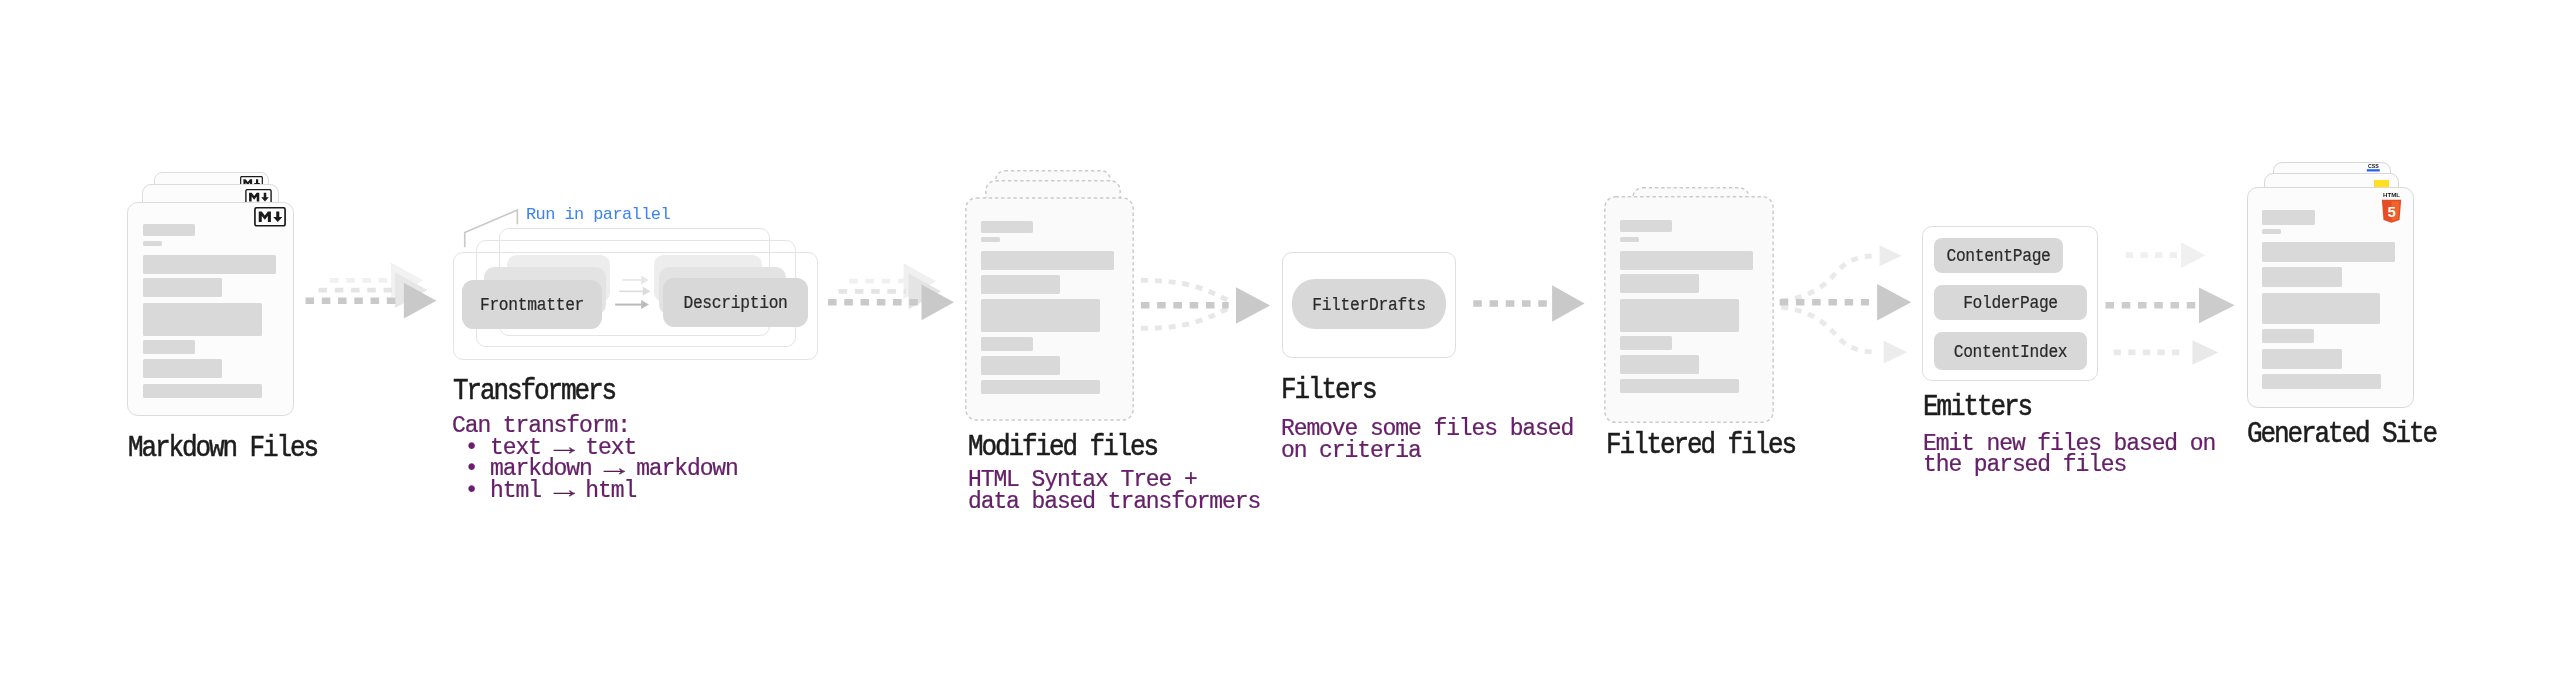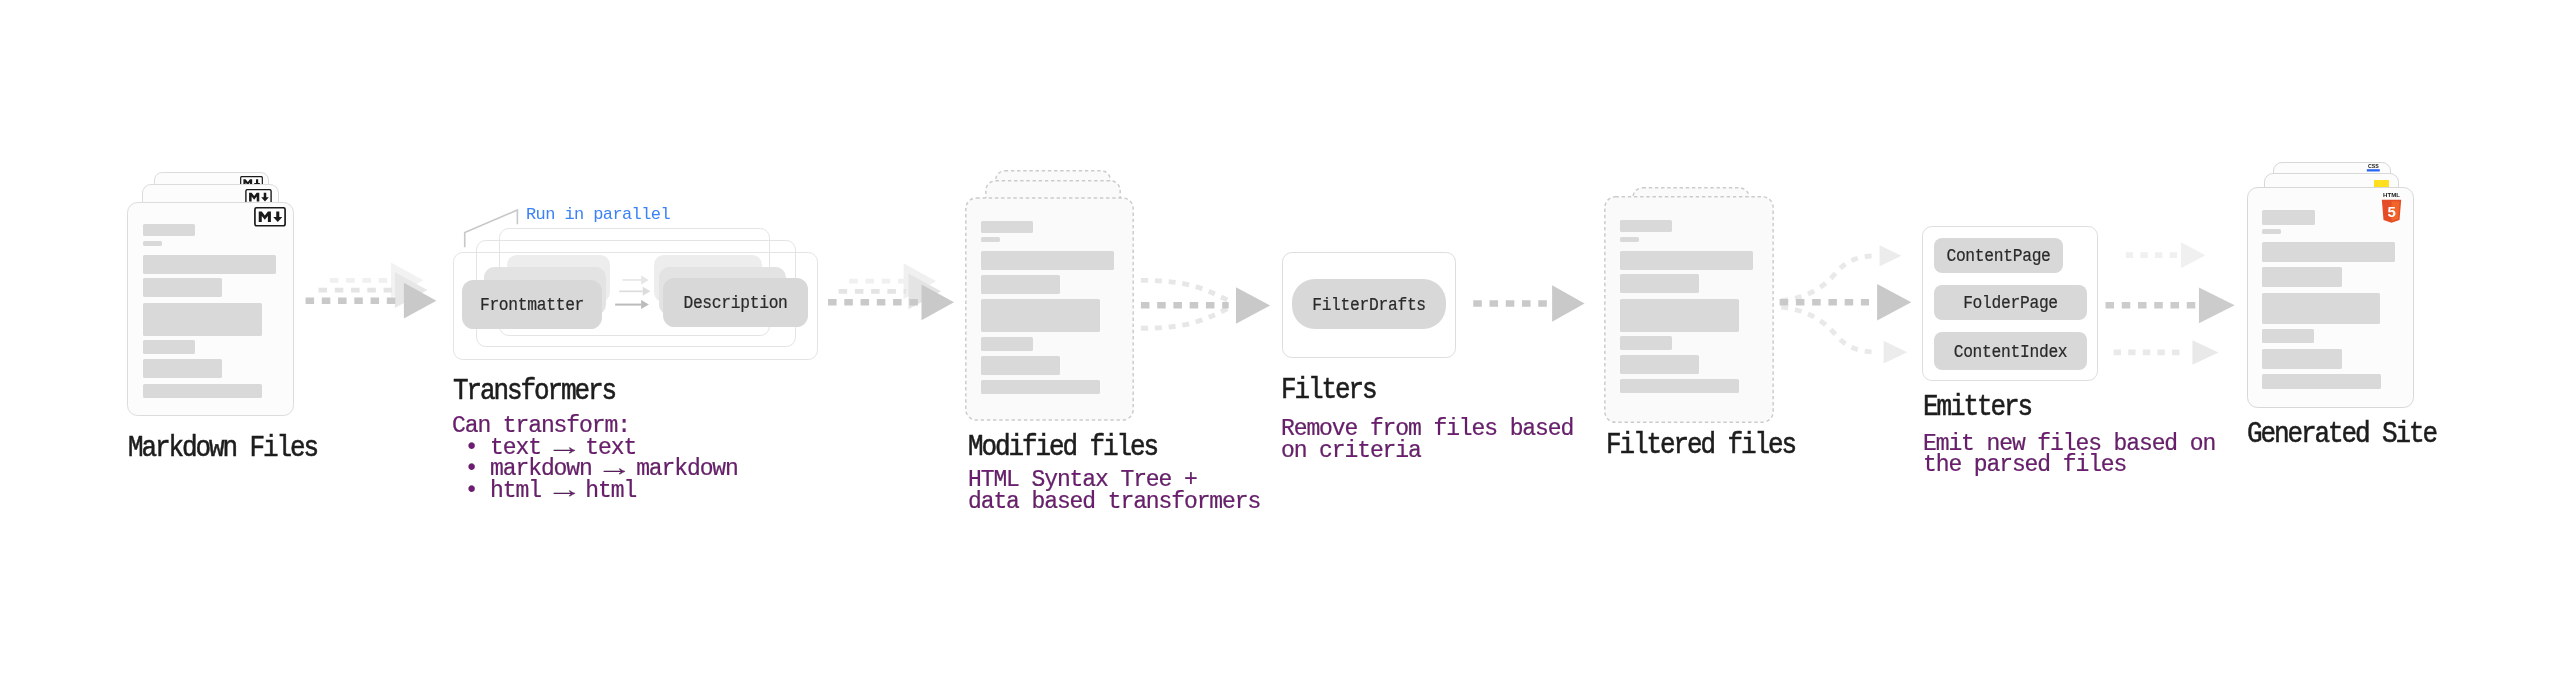--- a/index.html
+++ b/index.html
@@ -114,21 +114,21 @@
     <div class="bar" style="left:981px;top:356px;width:79px;height:19px"></div>
     <div class="bar" style="left:981px;top:380px;width:119px;height:14.2px"></div>
 <div class="h" style="left:968px;top:434px">Modified files</div>
 <div class="p" style="left:968px;top:469px;line-height:22px">HTML Syntax Tree +
 data based transformers</div>
 <div class="card" style="left:1282px;top:252px;width:174px;height:106px;border-radius:9.8px;background:#fff;border-color:#dedede"></div>
 <div class="btn" style="left:1292px;top:279px;width:154px;height:50px;border-radius:23px">
       <span>FilterDrafts</span>
     </div>
 <div class="h" style="left:1281px;top:377px">Filters</div>
-<div class="p" style="left:1281px;top:419px">Remove from files based
+<div class="p" style="left:1281px;top:419px">Remove some files based
 on criteria</div>
 <svg class="abs" style="left:1632px;top:187px" width="118" height="107" viewBox="0 0 145.391 132">
       <rect x="1" y="1" width="143.4" height="130" rx="12" fill="#fafafa" stroke="#cbcbcb" stroke-width="1.8" stroke-dasharray="4.2 3.4"></rect>
     </svg>
 <svg class="abs" style="left:1604px;top:196px" width="170" height="227" viewBox="0 0 209 279.188">
       <rect x="1" y="1" width="207" height="277.2" rx="13" fill="#fafafa" stroke="#cbcbcb" stroke-width="1.8" stroke-dasharray="4.2 3.4"></rect>
     </svg>
 <div class="bar" style="left:1620px;top:220px;width:52px;height:12.2px"></div>
     <div class="bar" style="left:1620px;top:237px;width:18.7px;height:4.9px"></div>
     <div class="bar" style="left:1620px;top:251px;width:133px;height:19px"></div>

